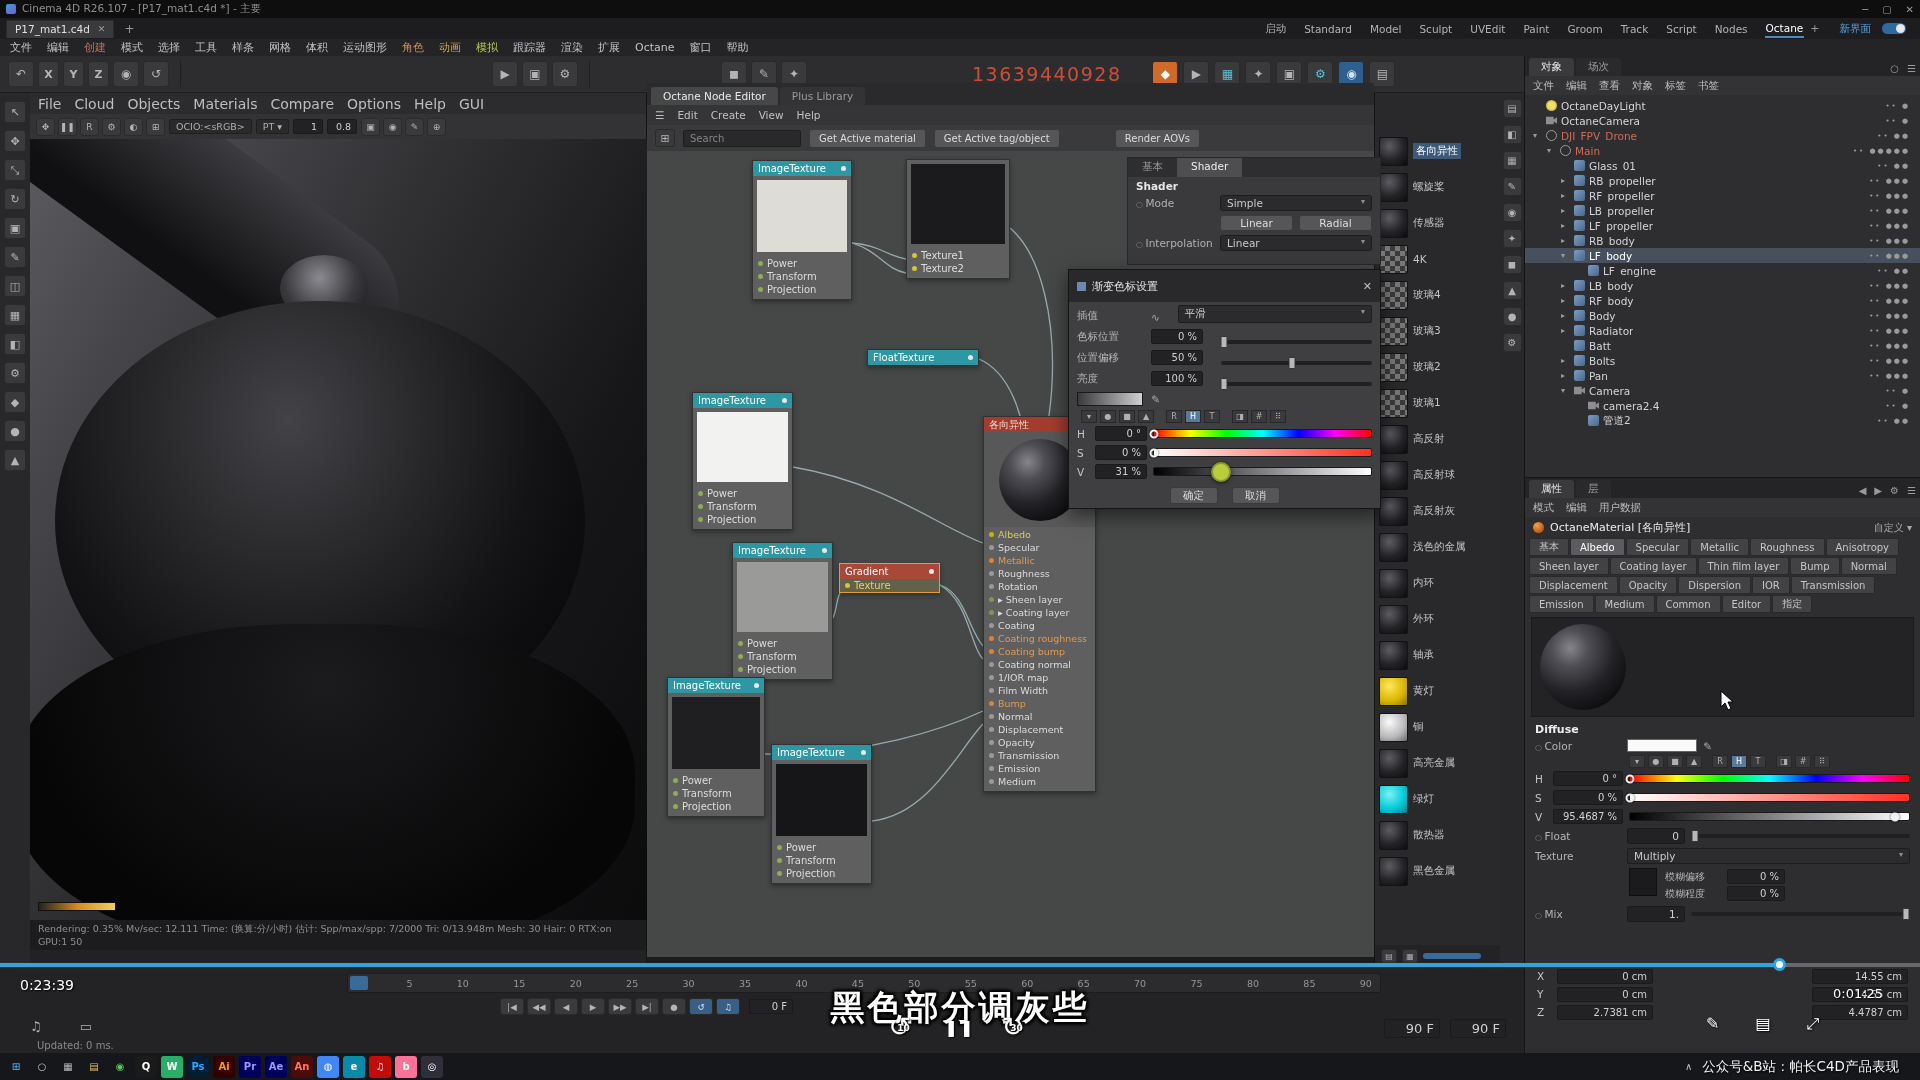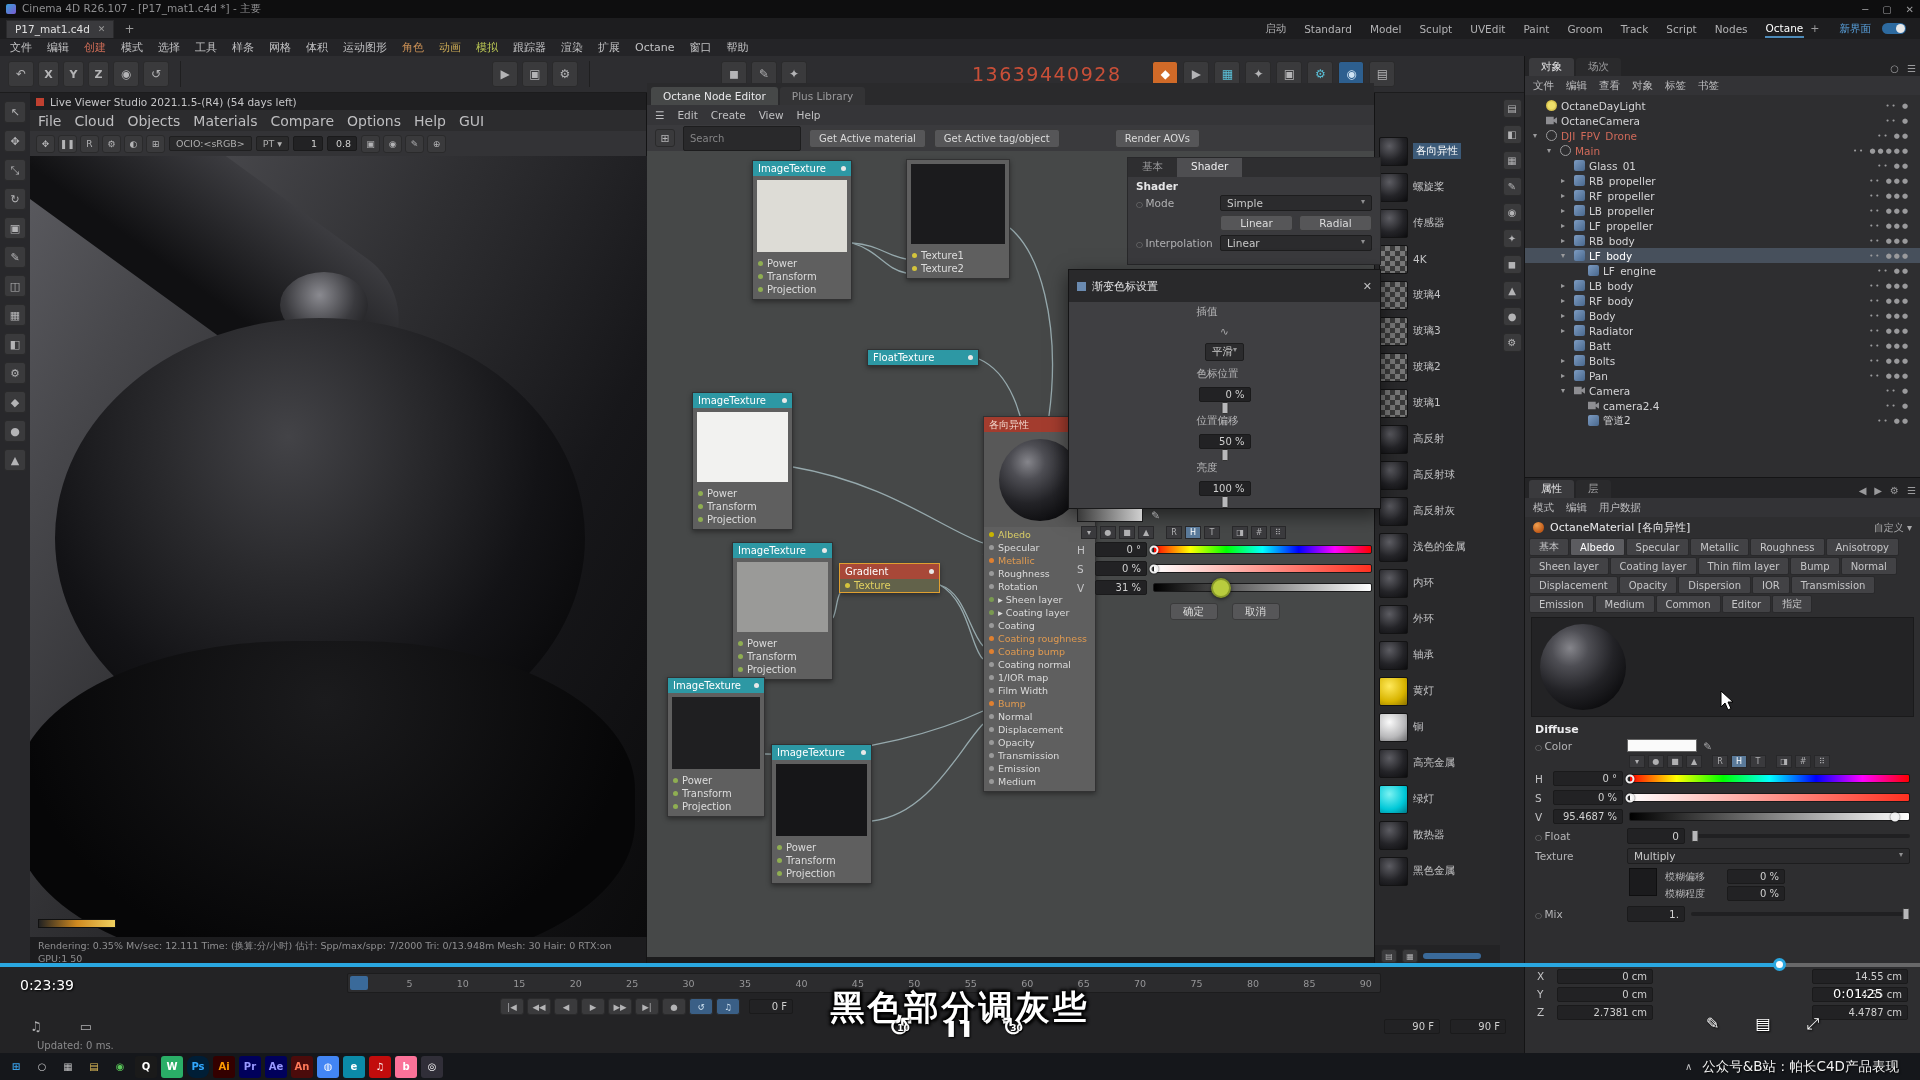--- a/index.html
+++ b/index.html
@@ -63,21 +63,21 @@
   #vp .grad-chip { position:absolute; left:8px; bottom:9px; width:78px; height:9px; background:linear-gradient(90deg,#222,#d08a20,#f0d060); border:1px solid #111; }
   #lv-status { height:30px; background:#1c1c1e; color:#8f8f91; font-size:9.5px; display:flex; align-items:flex-start; padding:3px 8px; }
 
   
   #ne { left:647px; top:83px; width:727px; height:874px; background:#be185d; }
   #ne-tabs { height:22px; background:#2a2a2c; display:flex; align-items:flex-end; gap:2px; padding:0 4px; }
   #ne-tabs .tab { padding:3px 12px; font-size:10.5px; color:#9a9a9c; background:#333335; border-radius:3px 3px 0 0; }
   #ne-tabs .tab.active { background:#464848; color:#e8e8ea; }
   #ne-menu { height:20px; background:#353538; display:flex; align-items:center; gap:13px; padding:0 8px; color:#c0c0c2; font-size:10.5px; }
   #ne-toolbar { height:26px; background:#3a3a3d; display:flex; align-items:center; gap:8px; padding:0 8px; }
-  #ne-toolbar .search { width:118px; height:25px; background:#29292b; border:1px solid #1d1d1e; border-radius:2px; color:#848486; font-size:10px; padding:0 6px; display:flex; align-items:center; }
+  #ne-toolbar .search { width:118px; height:17px; background:#29292b; border:1px solid #1d1d1e; border-radius:2px; color:#848486; font-size:10px; padding:0 6px; display:flex; align-items:center; }
   #ne-toolbar .btn { height:19px; font-size:10px; padding:0 9px; }
   #btn-render-aovs { margin-left:auto; margin-right:166px; }
   #ne-canvas { position:absolute; left:0; top:68px; width:727px; height:806px; background:#464848; }
   #wires { left:647px; top:93px; width:727px; height:874px; z-index:2; pointer-events:none; }
 
   
   #inspector { left:1127px; top:157px; width:254px; height:108px; background:#3a3a3d; border:1px solid #28282a; z-index:5; font-size:10.5px; }
   #inspector .itabs { display:flex; height:19px; background:#2e2e30; }
   #inspector .itabs .tab { padding:2px 14px; color:#9a9a9c; }
   #inspector .itabs .tab.active { background:#4e4e51; color:#ececee; }
@@ -176,42 +176,42 @@
 
   
   #bottom { left:0; top:967px; width:1524px; height:86px; background:#232325; }
   #ruler { position:absolute; left:347px; top:6px; width:1034px; height:20px; background:#2c2c2e; border:1px solid #1c1c1d; border-radius:2px; display:flex; align-items:center; justify-content:space-between; padding:0 8px; color:#969698; font-size:9.5px; }
   #ruler .cur { position:absolute; left:2px; top:2px; width:18px; height:14px; background:#3a6a9a; border-radius:2px; }
   #transport { position:absolute; left:500px; top:31px; display:flex; gap:3px; align-items:center; }
   #transport .ib { width:24px; height:17px; font-size:8.5px; }
   #transport .ib.on { background:#3a5f86; color:#d8eaf8; }
   #transport .field { width:44px; font-size:10px; margin-left:6px; }
   #range-fields { position:absolute; left:1384px; top:52px; display:flex; gap:10px; }
-  #range-fields .field { width:56px; font-size:10px; }
+  #range-fields .field { width:56px; font-size:13px; }
   #bl-icons { position:absolute; left:30px; top:52px; display:flex; gap:38px; color:#b0b0b2; font-size:13px; }
   #updated { position:absolute; left:37px; top:73px; color:#8a8a8c; font-size:10px; }
 
   #coords { left:1524px; top:957px; width:396px; height:96px; background:#2e2e30; border-left:1px solid #141415; padding-top:10px; }
   .crow { display:flex; align-items:center; gap:8px; padding:1px 12px; height:18px; }
   .crow .ax { width:12px; color:#c4c4c6; font-size:10.5px; }
   .crow .field { width:96px; font-size:10px; }
   .crow .field.sz { margin-left:auto; }
 
   
   #taskbar { left:0; top:1053px; width:1920px; height:27px; background:#15171b; display:flex; align-items:center; gap:4px; padding:0 5px; z-index:40; }
   .tb-icon { width:22px; height:22px; border-radius:3px; display:flex; align-items:center; justify-content:center; font-size:10px; font-weight:bold; }
   #tray { margin-left:auto; color:#c0c0c2; font-size:10px; display:flex; align-items:center; gap:10px; }
   #watermark { color:#f2f2f2; font-size:13.5px; text-shadow:1px 1px 2px #000; margin-right:16px; }
 
   
   #gradient-dialog { left:1068px; top:269px; width:313px; height:240px; background:#3f3f42; border:1px solid #151516; box-shadow:0 6px 18px rgba(0,0,0,.55); z-index:30; font-size:10.5px; }
   #gd-title { height:22px; background:#29292b; display:flex; align-items:center; gap:6px; padding:16px 8px; color:#e2e2e4; font-size:11px; }
   #gd-title .sq { width:9px; height:9px; background:#6a8ab0; }
   #gd-title .x { margin-left:auto; color:#c2c2c4; }
-  .gdrow { display:flex; align-items:center; gap:6px; padding:3px 8px;flex-direction:column; }
+  .gdrow { display:flex; align-items:flex-end; gap:18px; padding:3px 8px; }
   .gdrow .lab { width:56px; color:#b8b8ba; white-space:nowrap; }
   .gdrow .field { width:52px; font-size:10px; }
   .gdrow .dd { flex:1; background:#2b2b2d; border:1px solid #1d1d1e; border-radius:2px; padding:1px 6px; display:flex; }
   .gdrow .dd .car { margin-left:auto; color:#909092; font-size:8px; }
   #gd-grad { display:flex; align-items:center; gap:8px; padding:3px 8px; }
   #gd-grad .gbar { width:66px; height:14px; background:linear-gradient(90deg,#3a3a3a,#d0d0d0); border:1px solid #1a1a1b; }
   #gd-btns { display:flex; justify-content:center; gap:14px; padding:6px 0 0; }
   #gd-btns .btn { width:48px; height:17px; font-size:10.5px; }
 
   
@@ -355,24 +355,20 @@
       <span class="ib">✎</span>
       <span class="ib">◉</span>
       <span class="ib">✦</span>
       <span class="ib">◼</span>
       <span class="ib">▲</span>
       <span class="ib">●</span>
       <span class="ib">⚙</span>
     </div>
 
   <div id="lv" class="abs">
-    <div id="lv-title">
-      <span class="sq"></span>
-      <span>Live Viewer Studio 2021.1.5-(R4) (54 days left)</span>
-    </div>
     <div id="lv-menu">
 
     <span>File</span>
         <span>Cloud</span>
         <span>Objects</span>
         <span>Materials</span>
         <span>Compare</span>
         <span>Options</span>
         <span>Help</span>
         <span>GUI</span>

